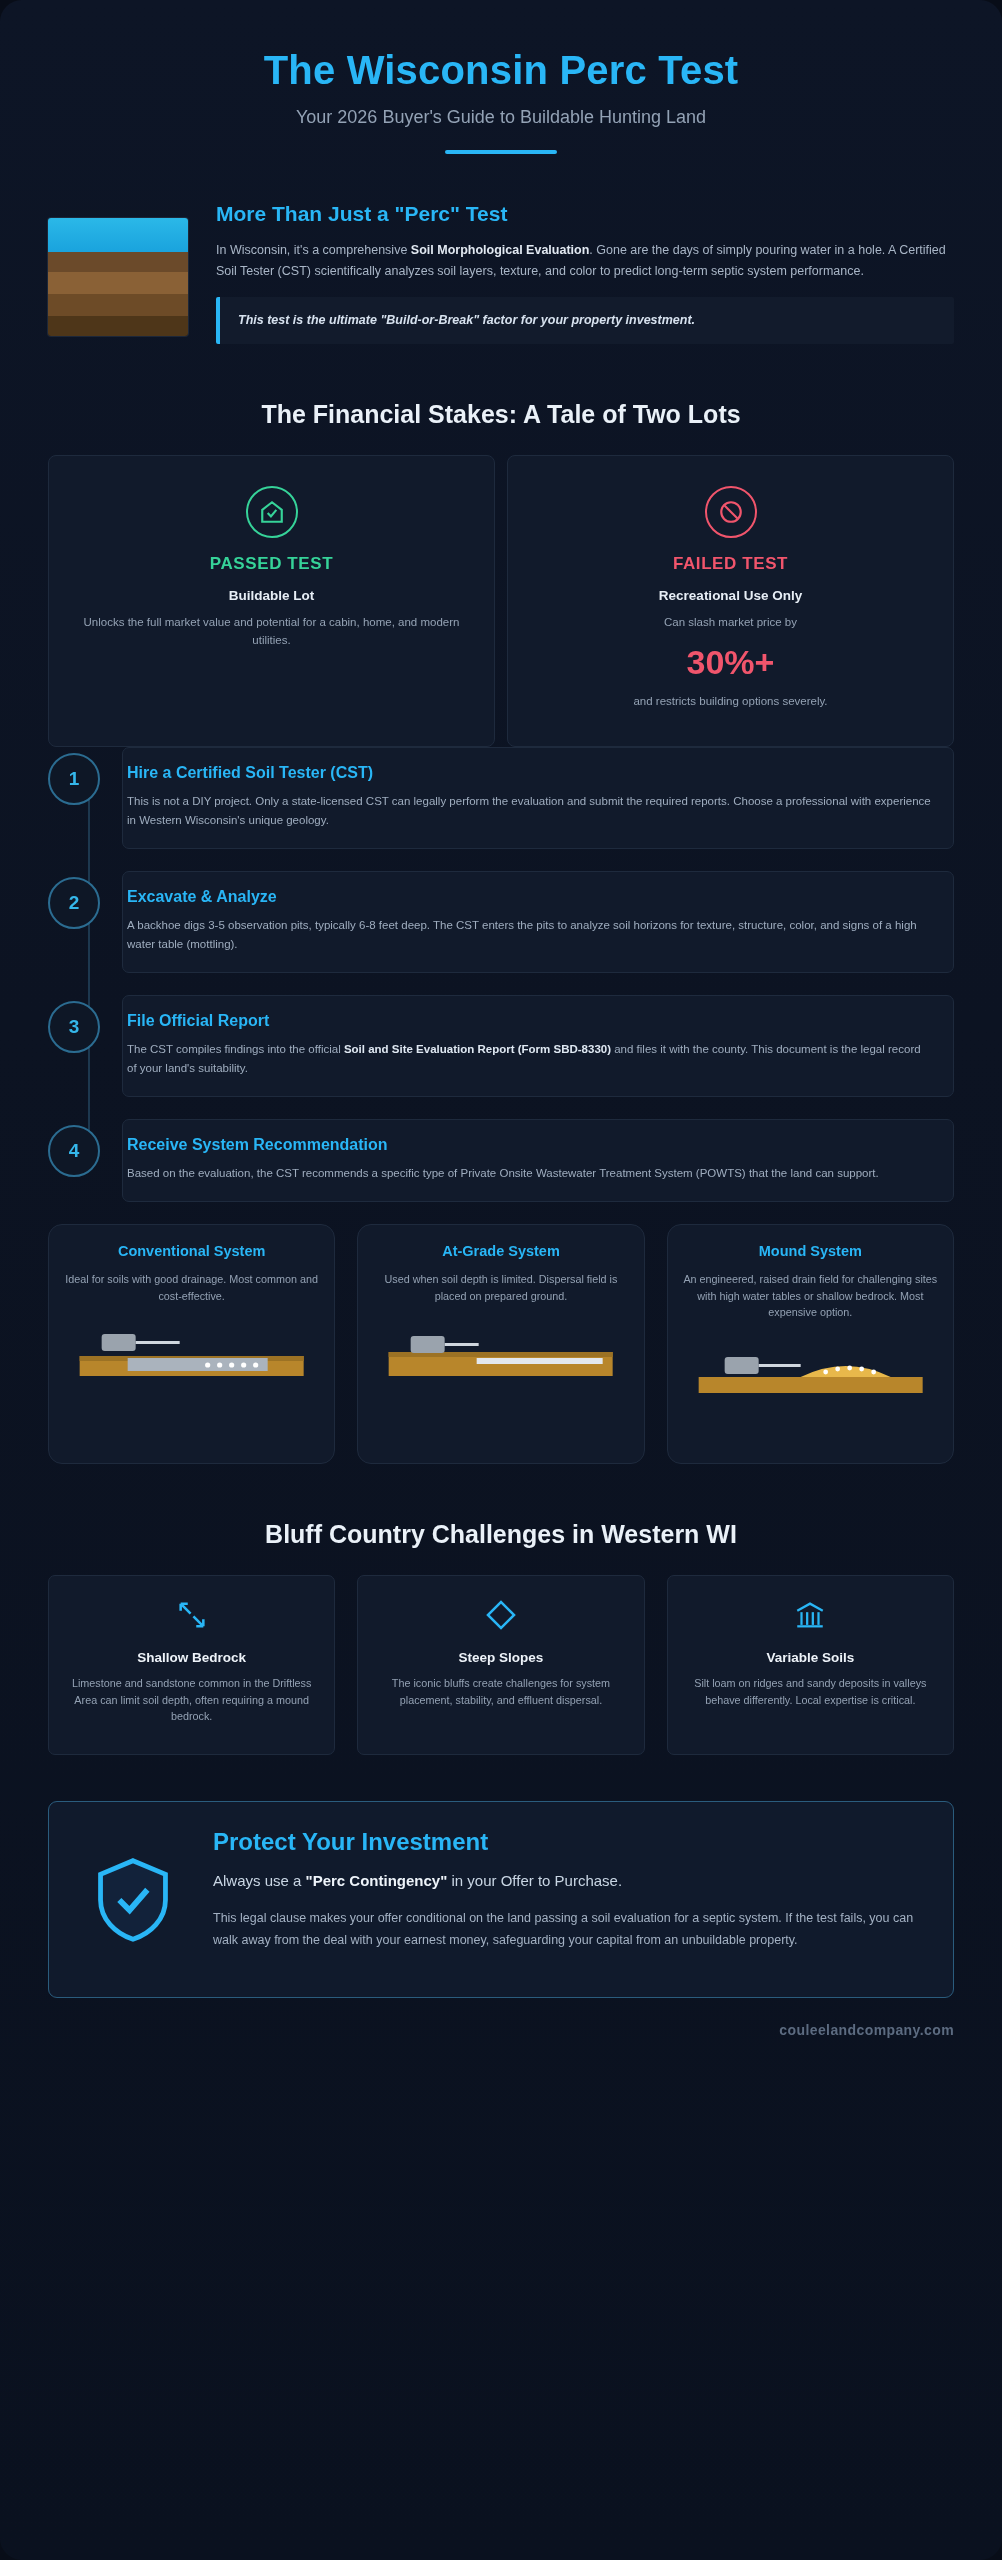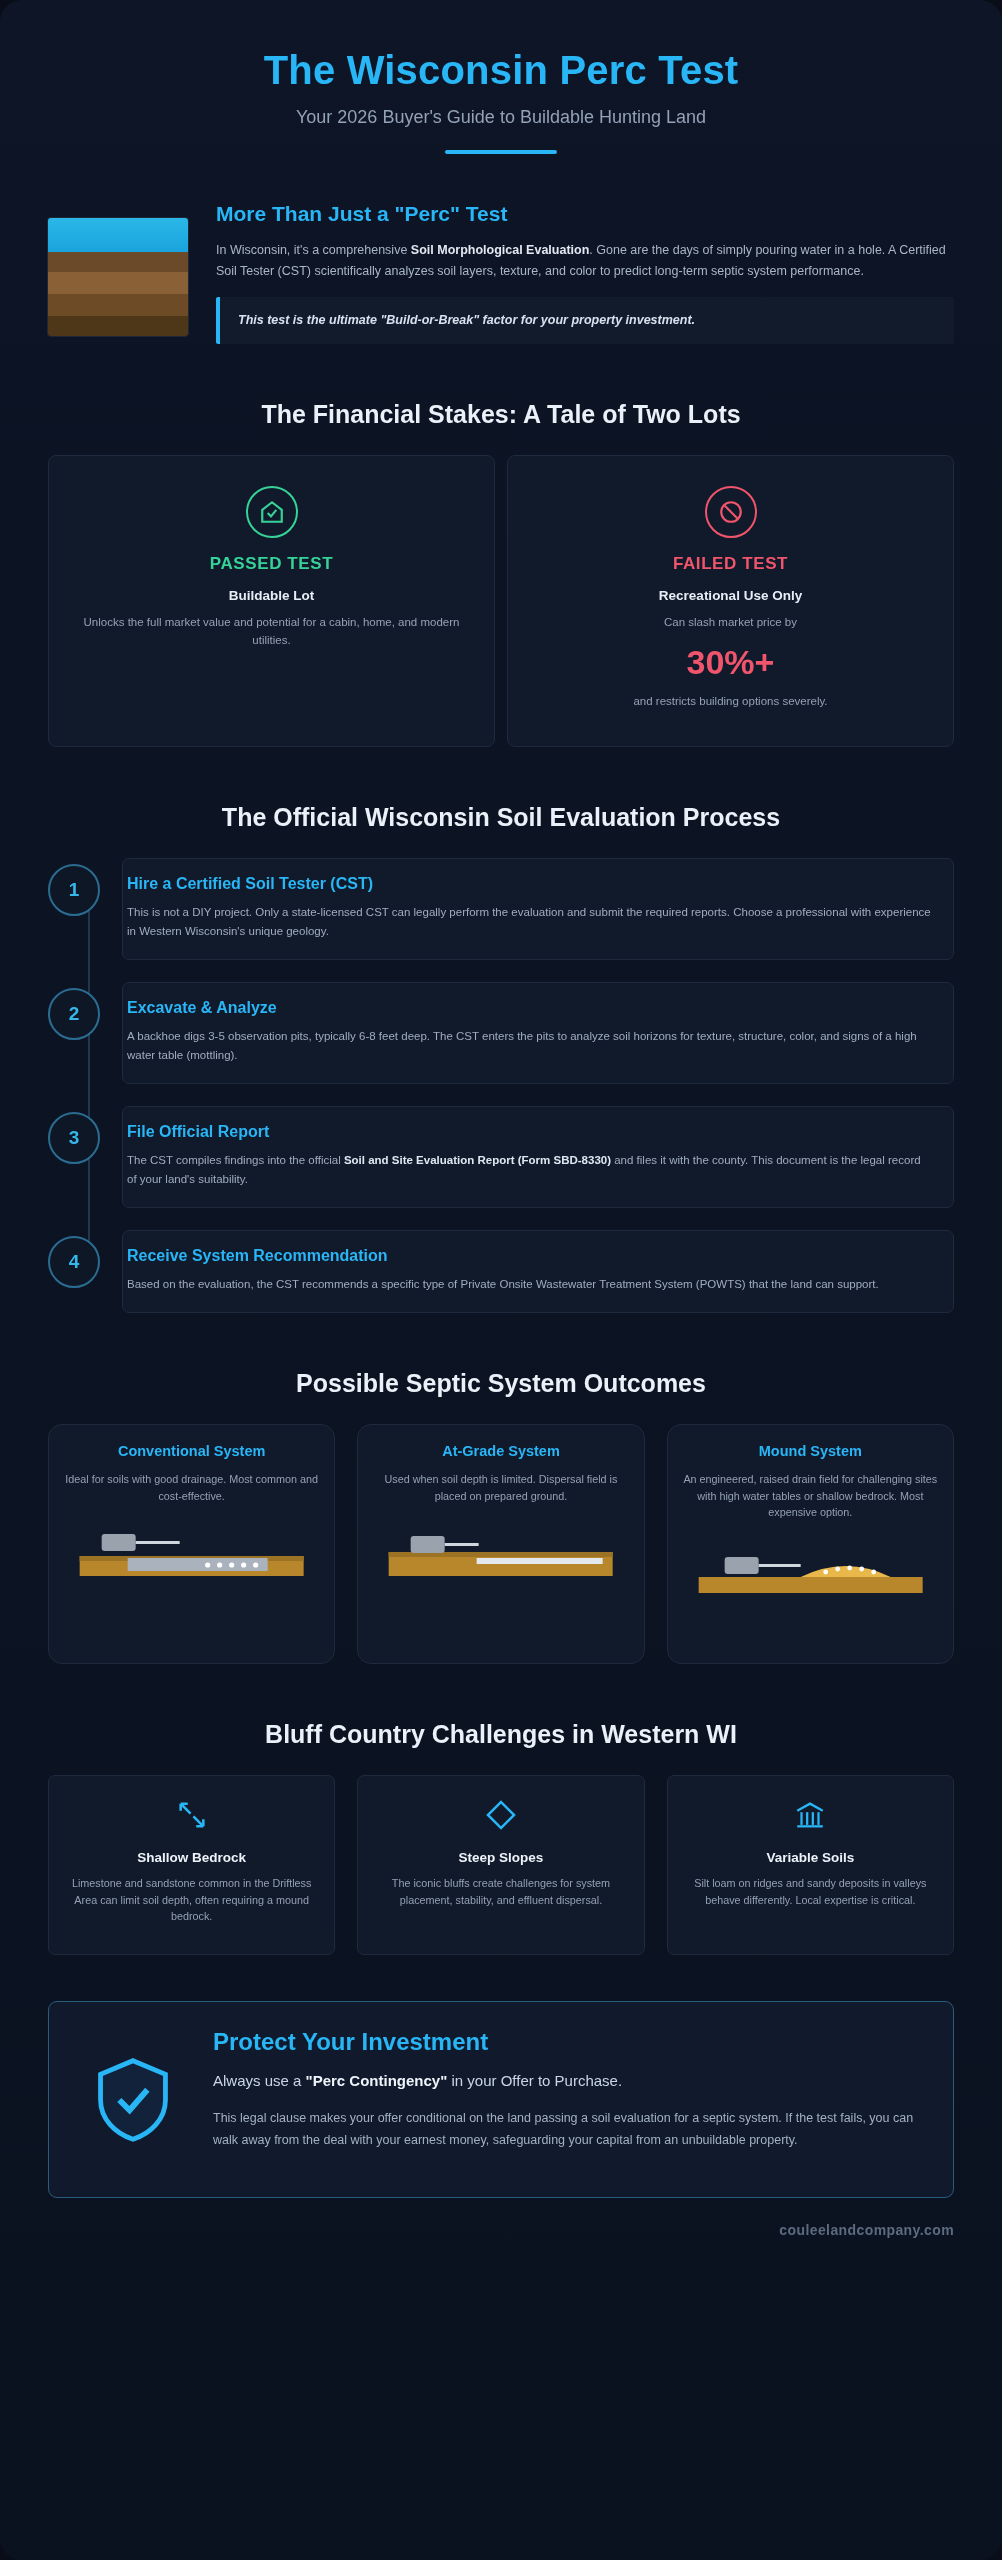--- a/index.html
+++ b/index.html
@@ -232,21 +232,20 @@
         </svg>
       </div>
       <h3 class="fail">FAILED TEST</h3>
       <div class="strong">Recreational Use Only</div>
       <p>Can slash market price by</p>
       <div class="big-pct">30%+</div>
       <p>and restricts building options severely.</p>
     </div>
   </div>
 
-  <div class="sec-title">The Official Wisconsin Soil Evaluation Process</div>
   <div class="process">
     <div class="pline"></div>
 
     <div class="step">
       <div class="step-num">1</div>
       <div class="step-body">
         <h4>Hire a Certified Soil Tester (CST)</h4>
         <p>This is not a DIY project. Only a state-licensed CST can legally perform the evaluation and submit the required reports. Choose a professional with experience in Western Wisconsin's unique geology.</p>
       </div>
     </div>
@@ -269,21 +268,20 @@
 
     <div class="step">
       <div class="step-num">4</div>
       <div class="step-body">
         <h4>Receive System Recommendation</h4>
         <p>Based on the evaluation, the CST recommends a specific type of Private Onsite Wastewater Treatment System (POWTS) that the land can support.</p>
       </div>
     </div>
   </div>
 
-  <div class="sec-title">Possible Septic System Outcomes</div>
   <div class="outcomes">
 
     <div class="ocard">
       <h4>Conventional System</h4>
       <p>Ideal for soils with good drainage. Most common and cost-effective.</p>
       <div class="diagram">
         <svg width="100%" height="62" viewBox="0 0 240 62">
           <rect x="8" y="34" width="224" height="20" fill="#b8862b"></rect>
           <rect x="8" y="34" width="224" height="5" fill="#9c7224"></rect>
           <rect x="56" y="36" width="140" height="13" fill="#aab3bd"></rect>

